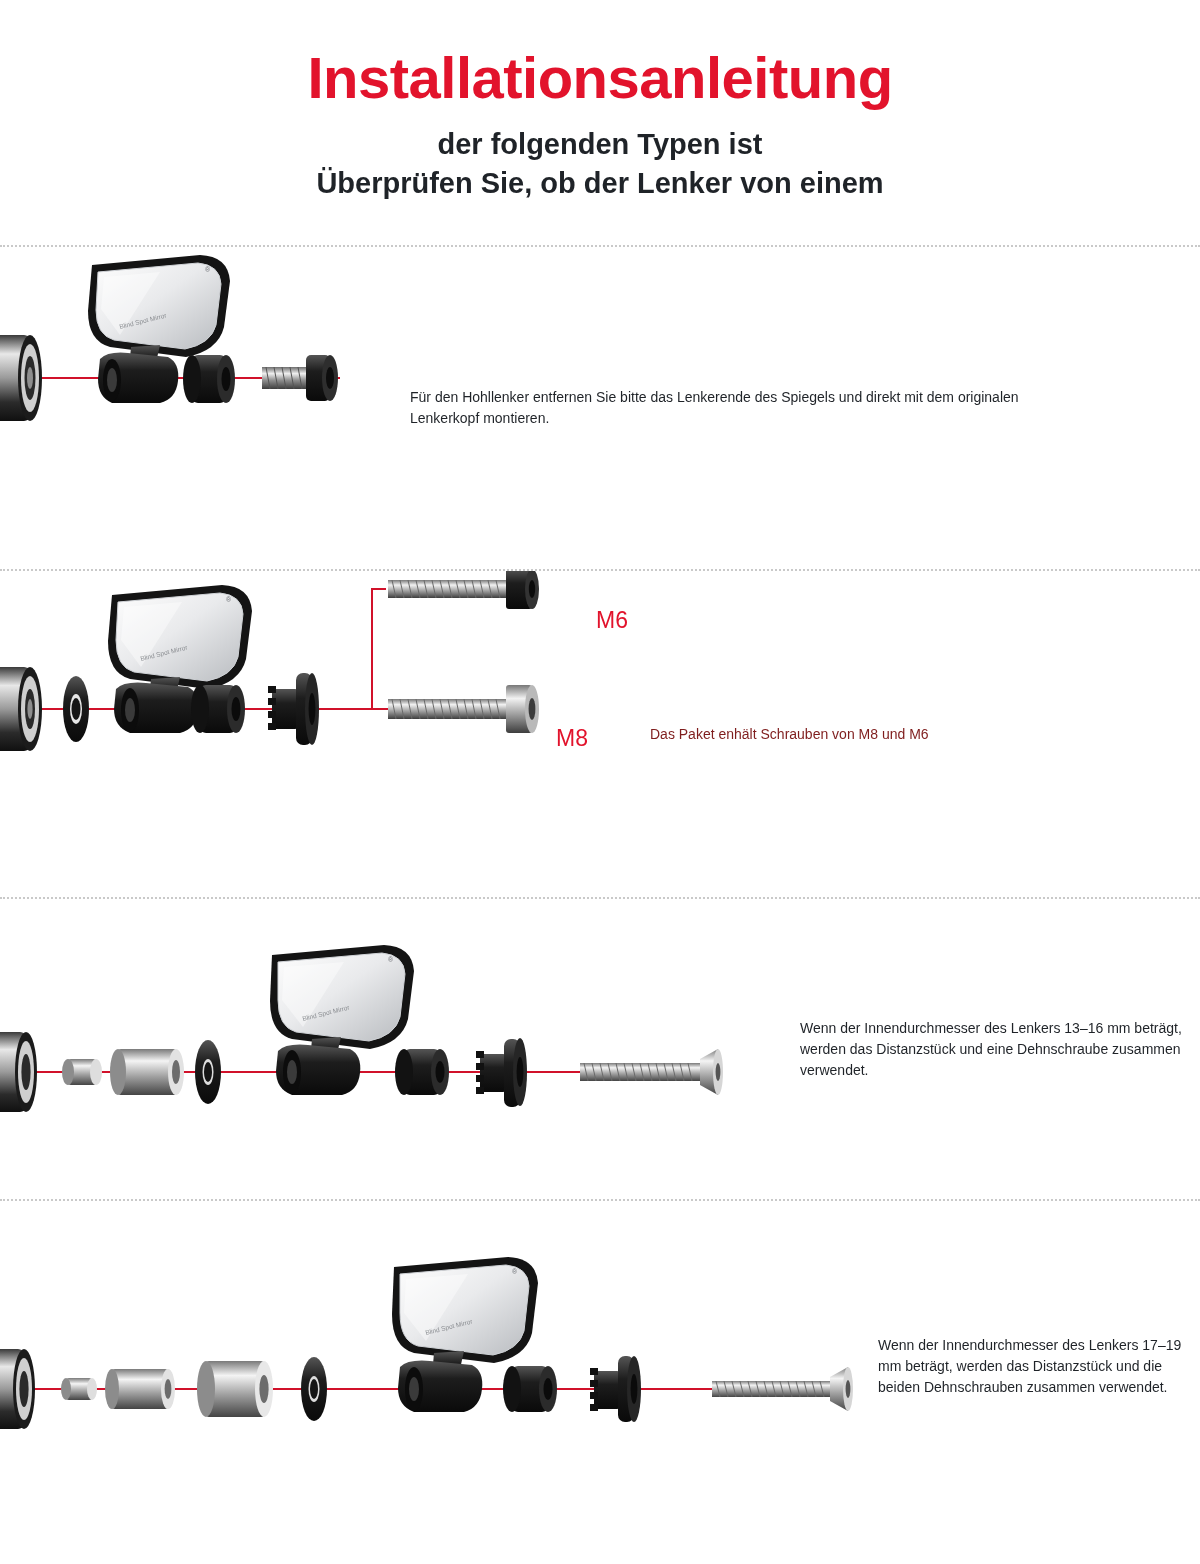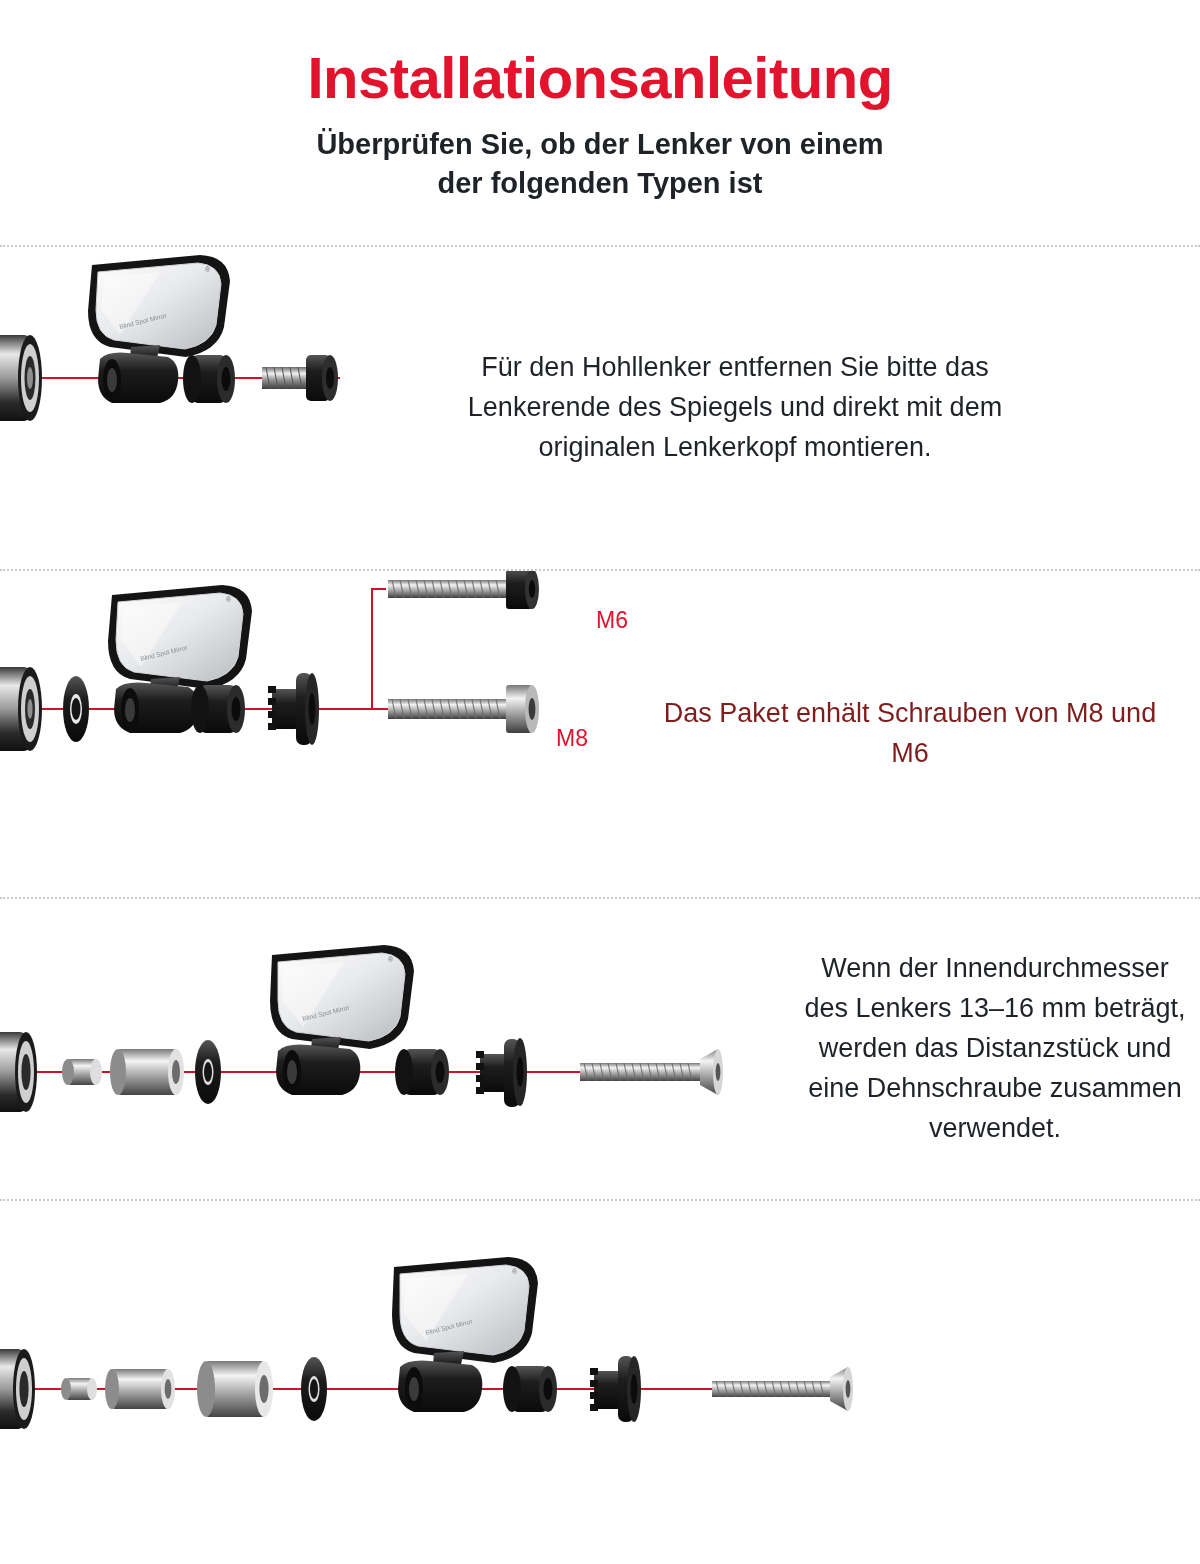--- a/index.html
+++ b/index.html
@@ -58,25 +58,24 @@
     align-items: center;
     box-sizing: border-box;
     position: relative;
   }
   .fig {
     position: relative;
     flex: none;
     height: 100%;
   }
   .copy {
-    font-size: 27px;
+    font-size: 14px;
     line-height: 1.48;
     color: #1f2328;
     box-sizing: border-box;
-    text-align: center;
   }
   .copy .accent {
     color: #7f1d1d;
   }
 
   
   #section-1 { height: 322px; }
   #section-1 .fig { width: 400px; height: 322px; }
   #section-1 .copy { width: 660px; padding-left: 10px; }
 
@@ -102,22 +101,22 @@
   }
 </style>
 </head>
 <body>
 
 <div class="page">
 
   <div class="header">
     <h1 class="title">Installationsanleitung</h1>
     <div class="subtitle">
+      <div>der folgenden Typen ist</div>
       <div>Überprüfen Sie, ob der Lenker von einem</div>
-      <div>der folgenden Typen ist</div>
     </div>
   </div>
 
   <div style="height:42px"></div>
   <div class="divider"></div>
 
   <div class="section" id="section-1">
     <div class="fig">
       <svg class="svgfig" width="400" height="322" viewBox="0 0 400 322" xmlns="http://www.w3.org/2000/svg">
         <defs>
@@ -566,15 +565,16 @@
               <line x1="804" y1="180" x2="808" y2="196"></line>
             <line x1="812" y1="180" x2="816" y2="196"></line>
               <line x1="820" y1="180" x2="824" y2="196"></line>
           </g>
           <path d="M830 176 L848 166 L848 210 L830 200 Z" fill="url(#steelG4)"></path>
           <ellipse cx="848" cy="188" rx="5" ry="22" fill="#d6d6d6"></ellipse>
           <ellipse cx="848" cy="188" rx="2.4" ry="9" fill="#555"></ellipse>
         </g>
       </svg>
     </div>
+    <div class="copy">Wenn der Innendurchmesser des Lenkers 17–19 mm beträgt, werden das Distanzstück und die beiden Dehnschrauben zusammen verwendet.</div>
   </div>
 
 </div>
 
 </body></html>

